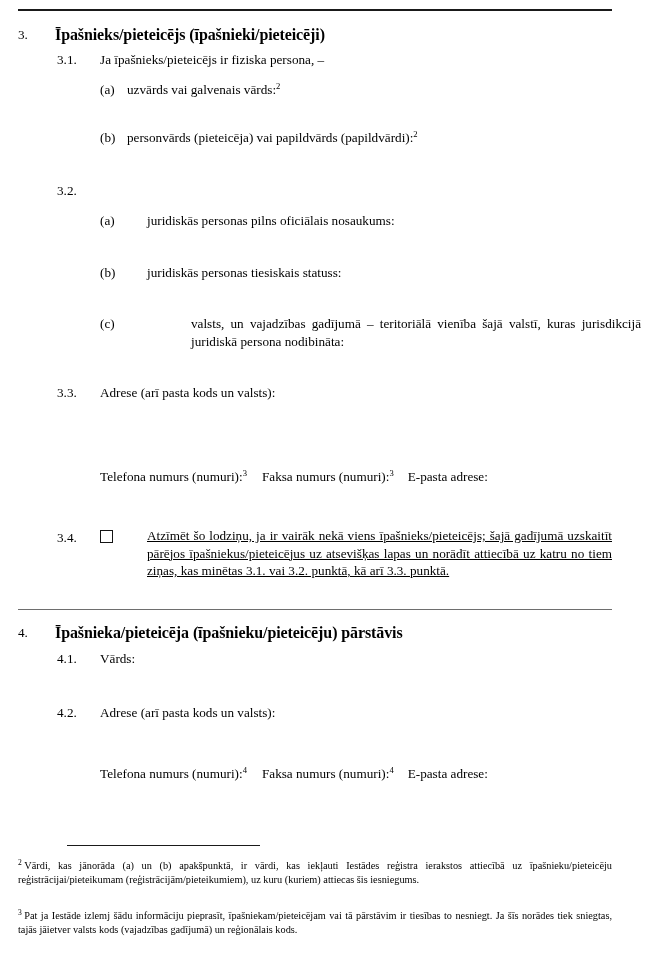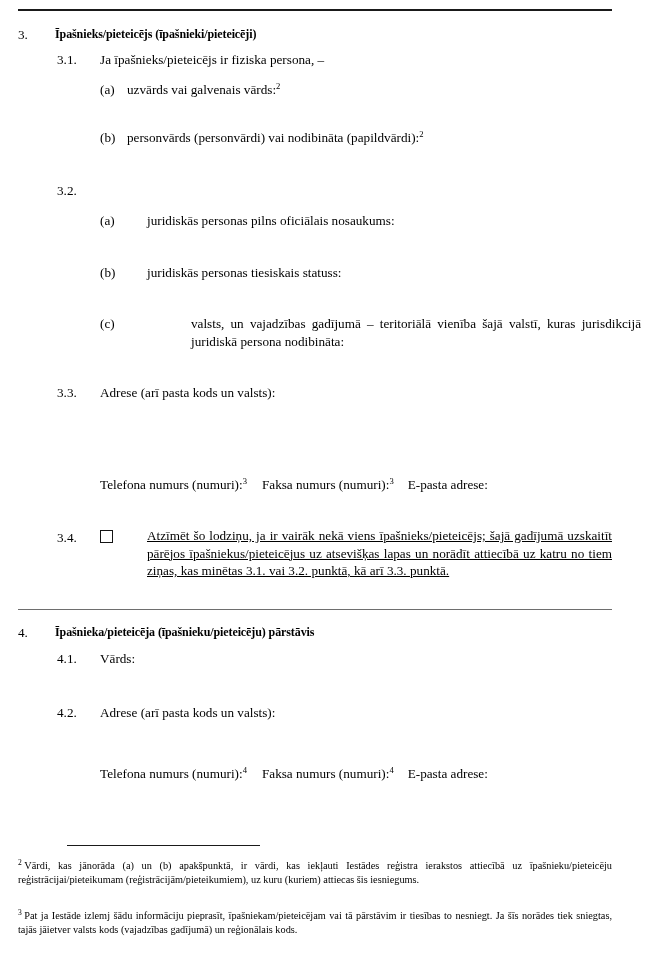--- a/index.html
+++ b/index.html
@@ -54,21 +54,21 @@
     font-size: 13.2px;
     line-height: 17.5px;
   }
   .num {
     position: absolute;
     font-size: 13.2px;
     line-height: 17.5px;
   }
   .heading {
     font-weight: bold;
-    font-size: 12px;
+    font-size: 16px;
     letter-spacing: -0.1px;
   }
   .justify {
     text-align: justify;
     text-justify: inter-word;
   }
   .tight {
     white-space: nowrap;
   }
   sup {
@@ -135,38 +135,38 @@
   <div class="num" style="left:57px; top:51px;">3.1.</div>
   <div class="blk" style="left:100px; top:51px;">Ja īpašnieks/pieteicējs ir fiziska persona, –</div>
 
   <div class="num" style="left:100px; top:81px;">(a)</div>
   <div class="blk tight" style="left:127px; top:81px;">
     <span>uzvārds vai galvenais vārds:</span><sup>2</sup>
   </div>
 
   <div class="num" style="left:100px; top:129px;">(b)</div>
   <div class="blk tight" style="left:127px; top:129px;">
-    <span>personvārds (personvārdi) vai nodibināta (papildvārdi):</span><sup>2</sup>
+    <span>personvārds (pieteicēja) vai papildvārds (papildvārdi):</span><sup>2</sup>
   </div>
 
   <div class="num" style="left:57px; top:182px;">3.2.</div>
 
   <div class="num" style="left:100px; top:212px;">(a)</div>
   <div class="blk tight" style="left:147px; top:212px;text-align:center;">juridiskās personas pilns oficiālais nosaukums:</div>
 
   <div class="num" style="left:100px; top:264px;">(b)</div>
   <div class="blk tight" style="left:147px; top:264px;">juridiskās personas tiesiskais statuss:</div>
 
   <div class="num" style="left:100px; top:315px;">(c)</div>
   <div class="blk justify" style="left:147px; top:315px; width:465px;margin-left:44px;">valsts, un vajadzības gadījumā – teritoriālā vienība šajā valstī, kuras jurisdikcijā šī juridiskā persona nodibināta:</div>
 
   <div class="num" style="left:57px; top:384px;">3.3.</div>
   <div class="blk" style="left:100px; top:384px;">Adrese (arī pasta kods un valsts):</div>
 
-  <div class="contact-row" style="left:100px; top:468px;margin-top:8px;">
+  <div class="contact-row" style="left:100px; top:468px;">
     <span>Telefona numurs (numuri):</span><sup>3</sup><span class="gap"></span><span>Faksa numurs (numuri):</span><sup>3</sup><span class="gap2"></span><span>E-pasta adrese:</span>
   </div>
 
   <div class="num" style="left:57px; top:529px;">3.4.</div>
   <div class="checkbox"></div>
   <div class="blk justify" style="left:147px; top:527px; width:465px;text-decoration:underline;">Atzīmēt šo lodziņu, ja ir vairāk nekā viens īpašnieks/pieteicējs; šajā gadījumā uzskaitīt pārējos īpašniekus/pieteicējus uz atsevišķas lapas un norādīt attiecībā uz katru no tiem ziņas, kas minētas 3.1. vai 3.2. punktā, kā arī 3.3. punktā.</div>
 
   <div class="rule-mid"></div>
 
   <div class="num" style="left:18px; top:624px;">4.</div>

